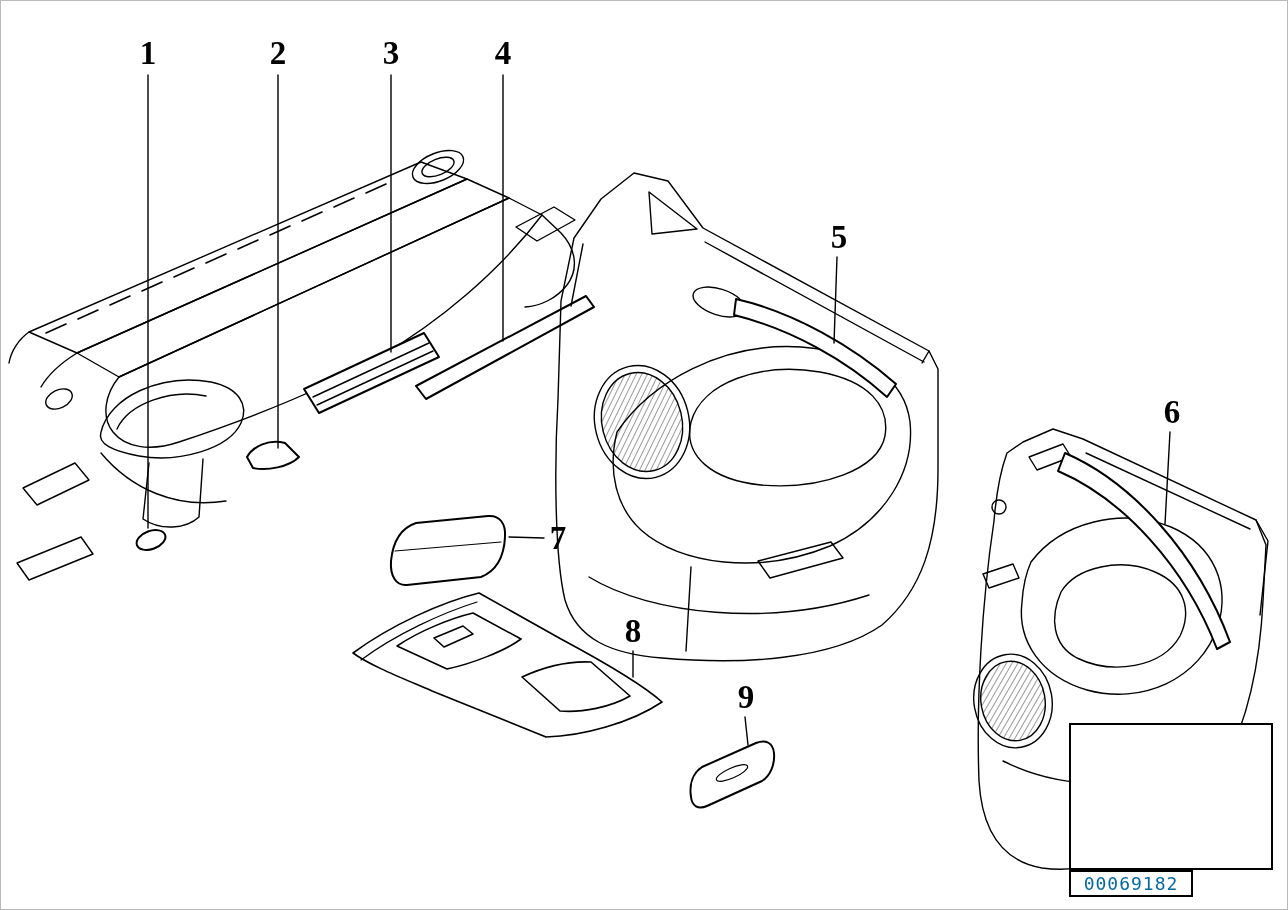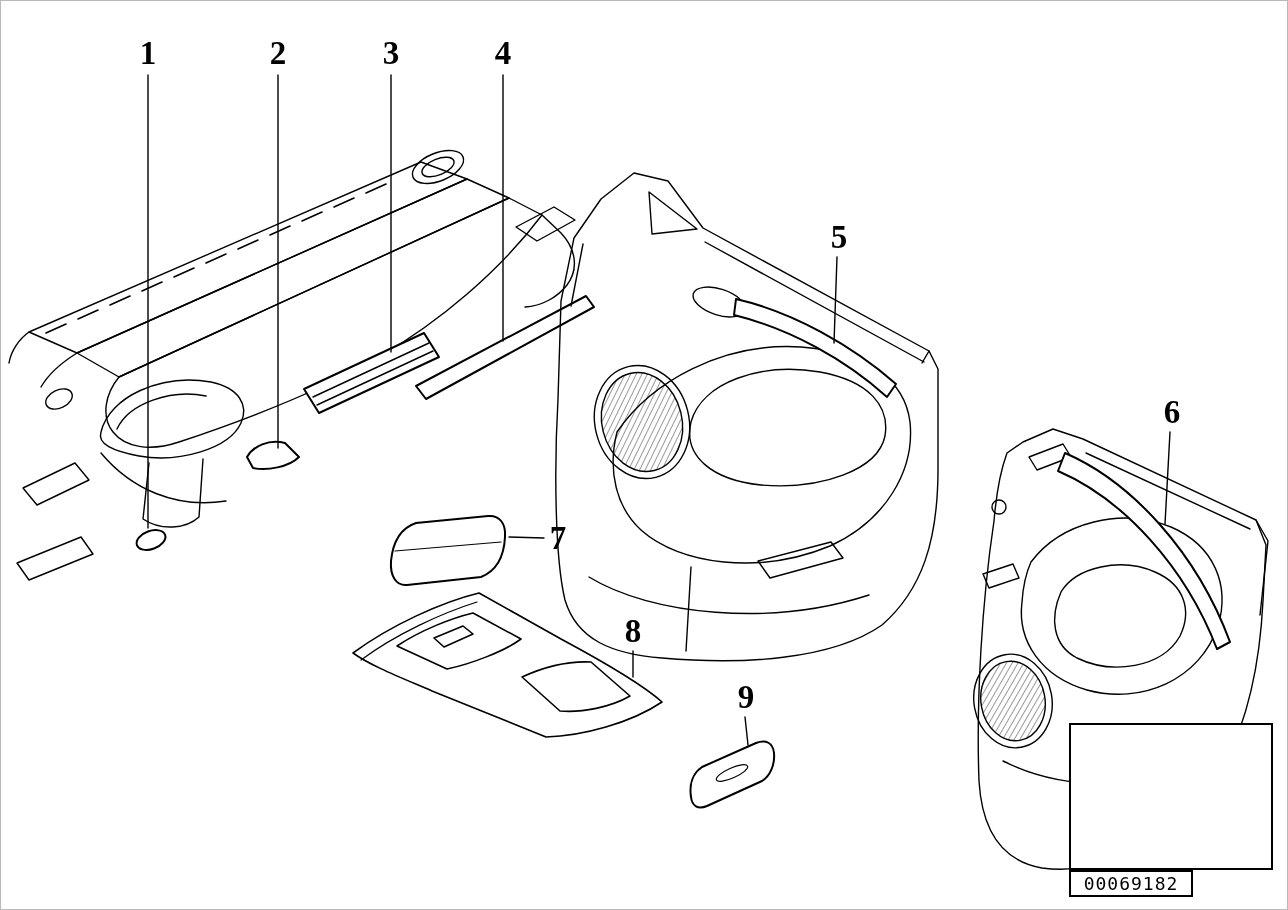--- a/index.html
+++ b/index.html
@@ -43,21 +43,21 @@
     width: 124px;
     height: 27px;
     border: 2px solid #000;
     background: #fff;
     display: flex;
     align-items: center;
     justify-content: center;
     font-family: "DejaVu Sans Mono", monospace;
     font-size: 18px;
     letter-spacing: 1px;
-    color: #000000;
+    color: #0369a1;
   }
 </style>
 </head>
 <body>
 
 <div class="stage">
 
   <svg class="artwork" width="1288" height="910" viewBox="0 0 1288 910" xmlns="http://www.w3.org/2000/svg">
     <defs>
       <pattern id="hatch" width="5" height="5" patternUnits="userSpaceOnUse" patternTransform="rotate(40)">

